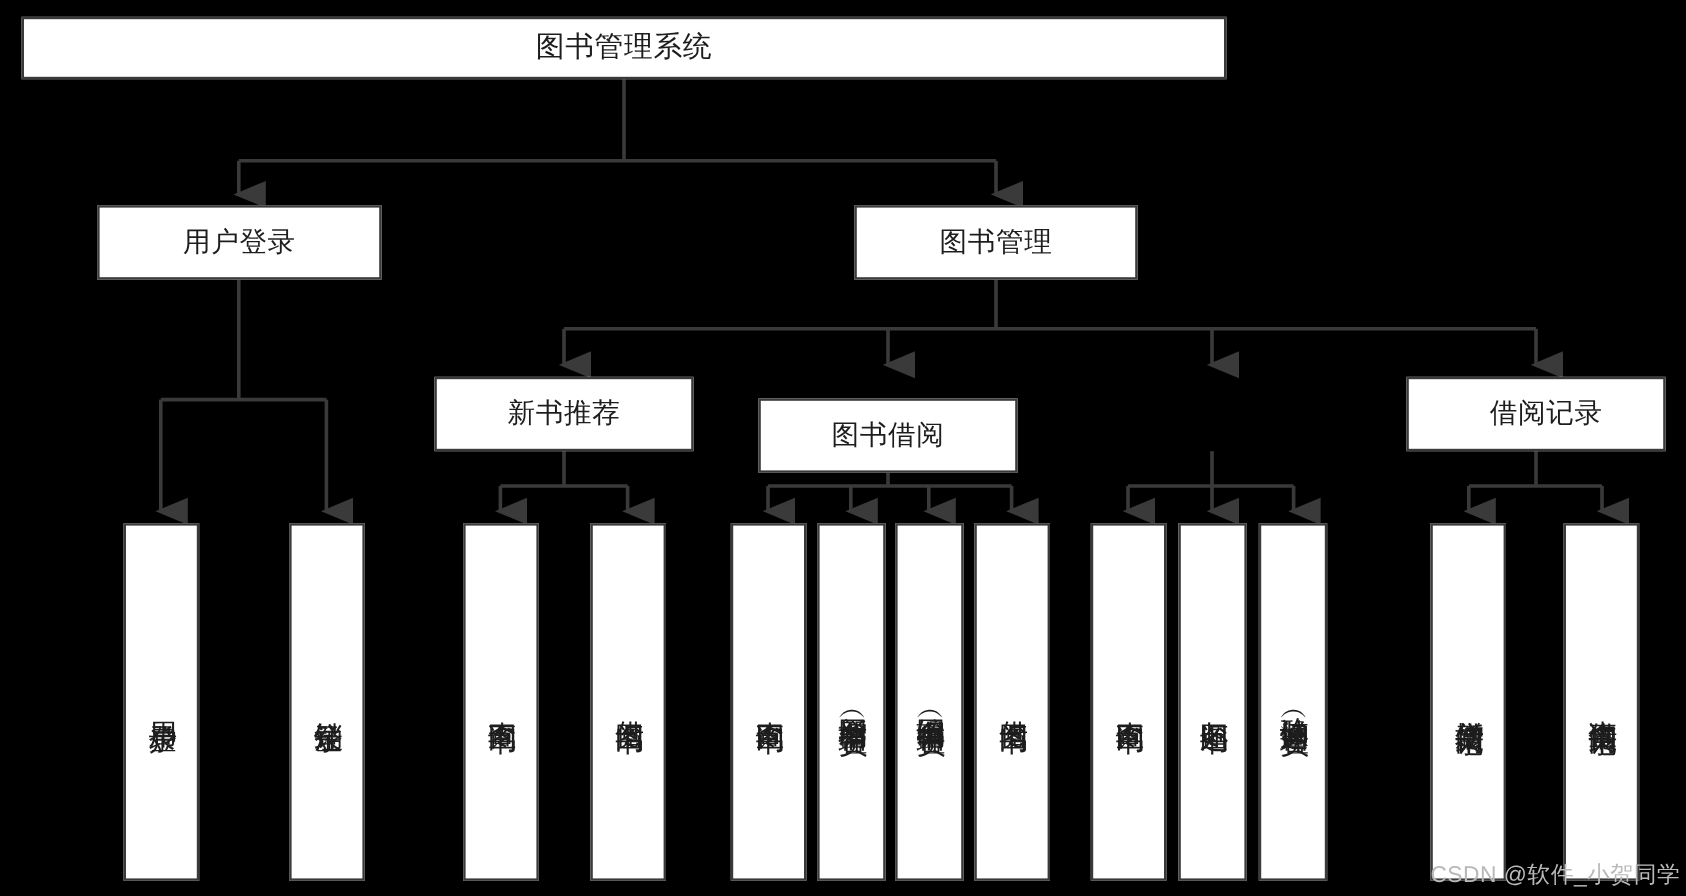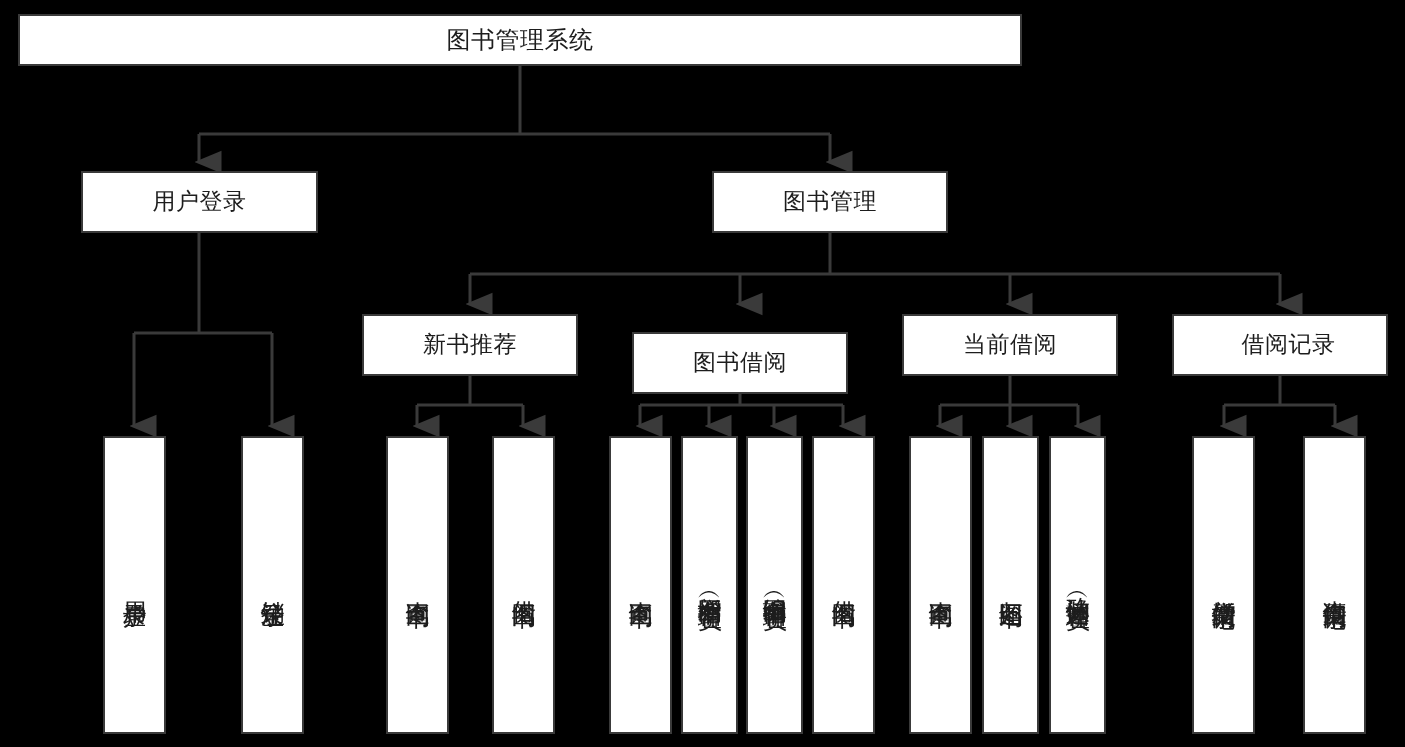--- a/index.html
+++ b/index.html
@@ -131,23 +131,20 @@
   <div class="node h" style="left:362px; top:314px; width:216px; height:62px;">
     <span class="lbl">新书推荐</span>
   </div>
 
   <div class="node h" style="left:712px; top:171px; width:236px; height:62px;">
     <span class="lbl">图书管理</span>
   </div>
   <div class="node h" style="left:632px; top:332px; width:216px; height:62px;">
     <span class="lbl">图书借阅</span>
   </div>
-  <div class="node h" style="left:902px; top:314px; width:216px; height:62px;">
-    <span class="lbl">当前借阅</span>
-  </div>
   <div class="node h" style="left:1172px; top:314px; width:216px; height:62px;padding-left:17px;">
     <span class="lbl">借阅记录</span>
   </div>
 
   <div class="node v" style="left:103px; top:436px; width:63px; height:298px;">
     <span class="lbl">用户登录</span>
   </div>
   <div class="node v" style="left:241px; top:436px; width:63px; height:298px;">
     <span class="lbl">注销登录</span>
   </div>
@@ -182,14 +179,15 @@
     <span class="lbl">确认归还（管理员）</span>
   </div>
 
   <div class="node v" style="left:1192px; top:436px; width:63px; height:298px;">
     <span class="lbl">新增借阅记录</span>
   </div>
   <div class="node v" style="left:1303px; top:436px; width:63px; height:298px;">
     <span class="lbl">查询借阅记录</span>
   </div>
 
+  <div class="watermark" style="left:1192px; top:716px;">CSDN @软件_小贺同学</div>
 
 </div>
 
 </body></html>

